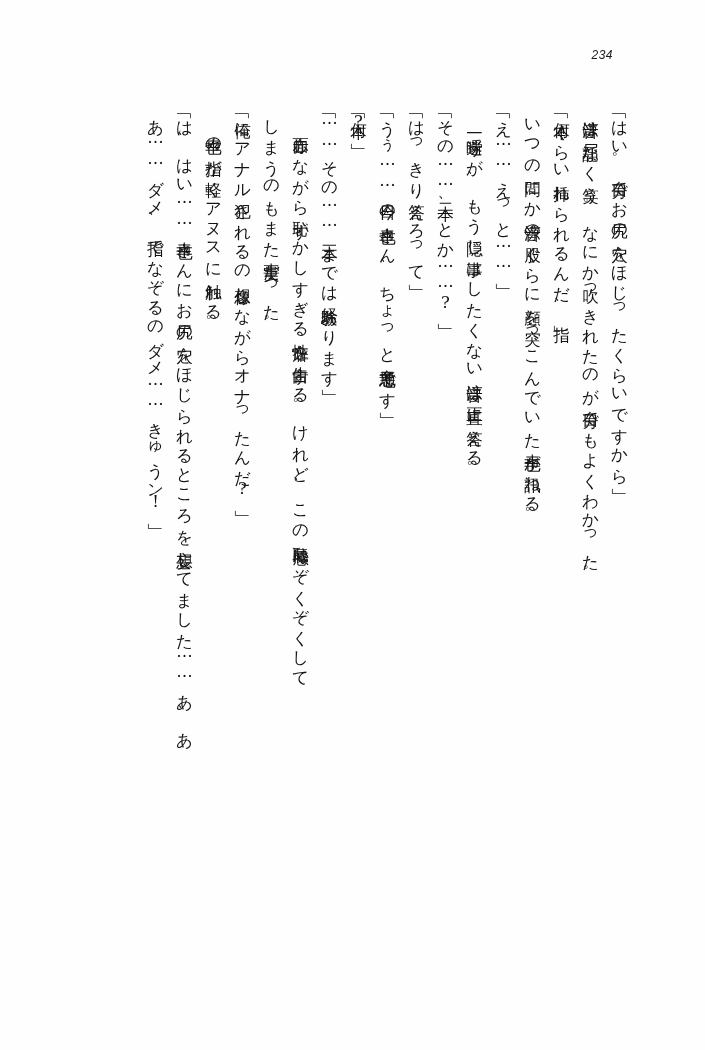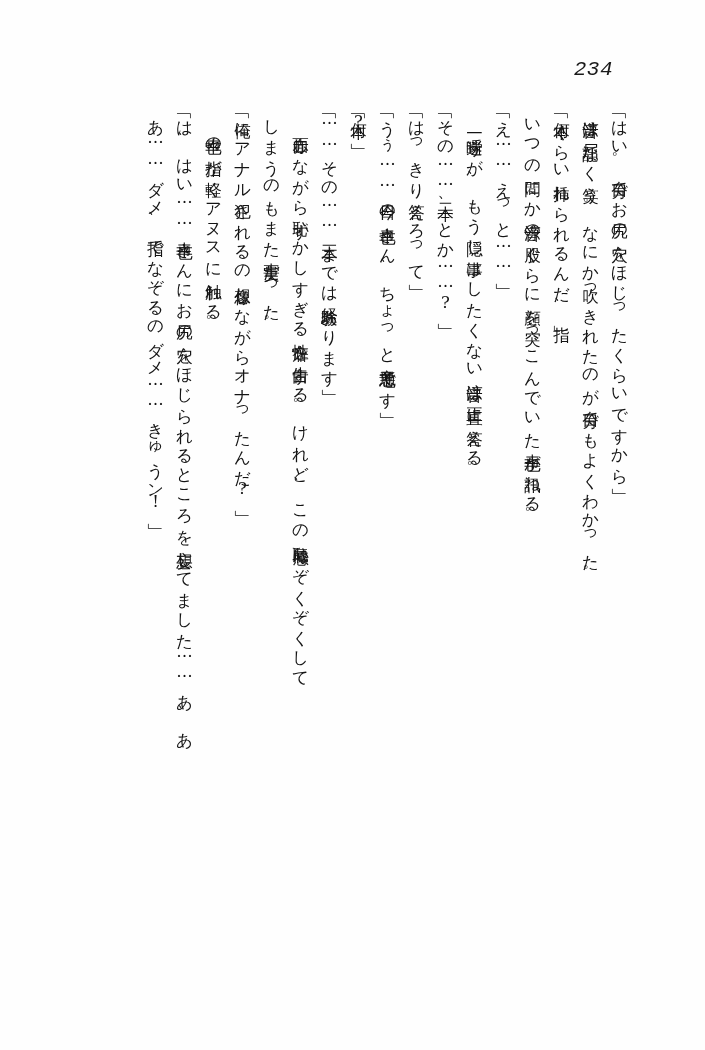--- a/index.html
+++ b/index.html
@@ -17,25 +17,25 @@
   }
   .page {
     position: relative;
     width: 705px;
     height: 1050px;
     background: #fefefe;
     box-sizing: border-box;
   }
   .page-number {
     position: absolute;
-    top: 58px;
+    top: 48px;
     right: 92px;
-    font-family: Liberation Mono, monospace;
+    font-family: Liberation Sans, sans-serif;
     font-style: italic;
-    font-size: 21px;
+    font-size: 12px;
     color: #1a1a1a;
     letter-spacing: 0.5px;
   }
   .text-body {
     position: absolute;
     top: 108px;
     right: 78px;
     left: 62px;
     bottom: 72px;
     display: flex;

